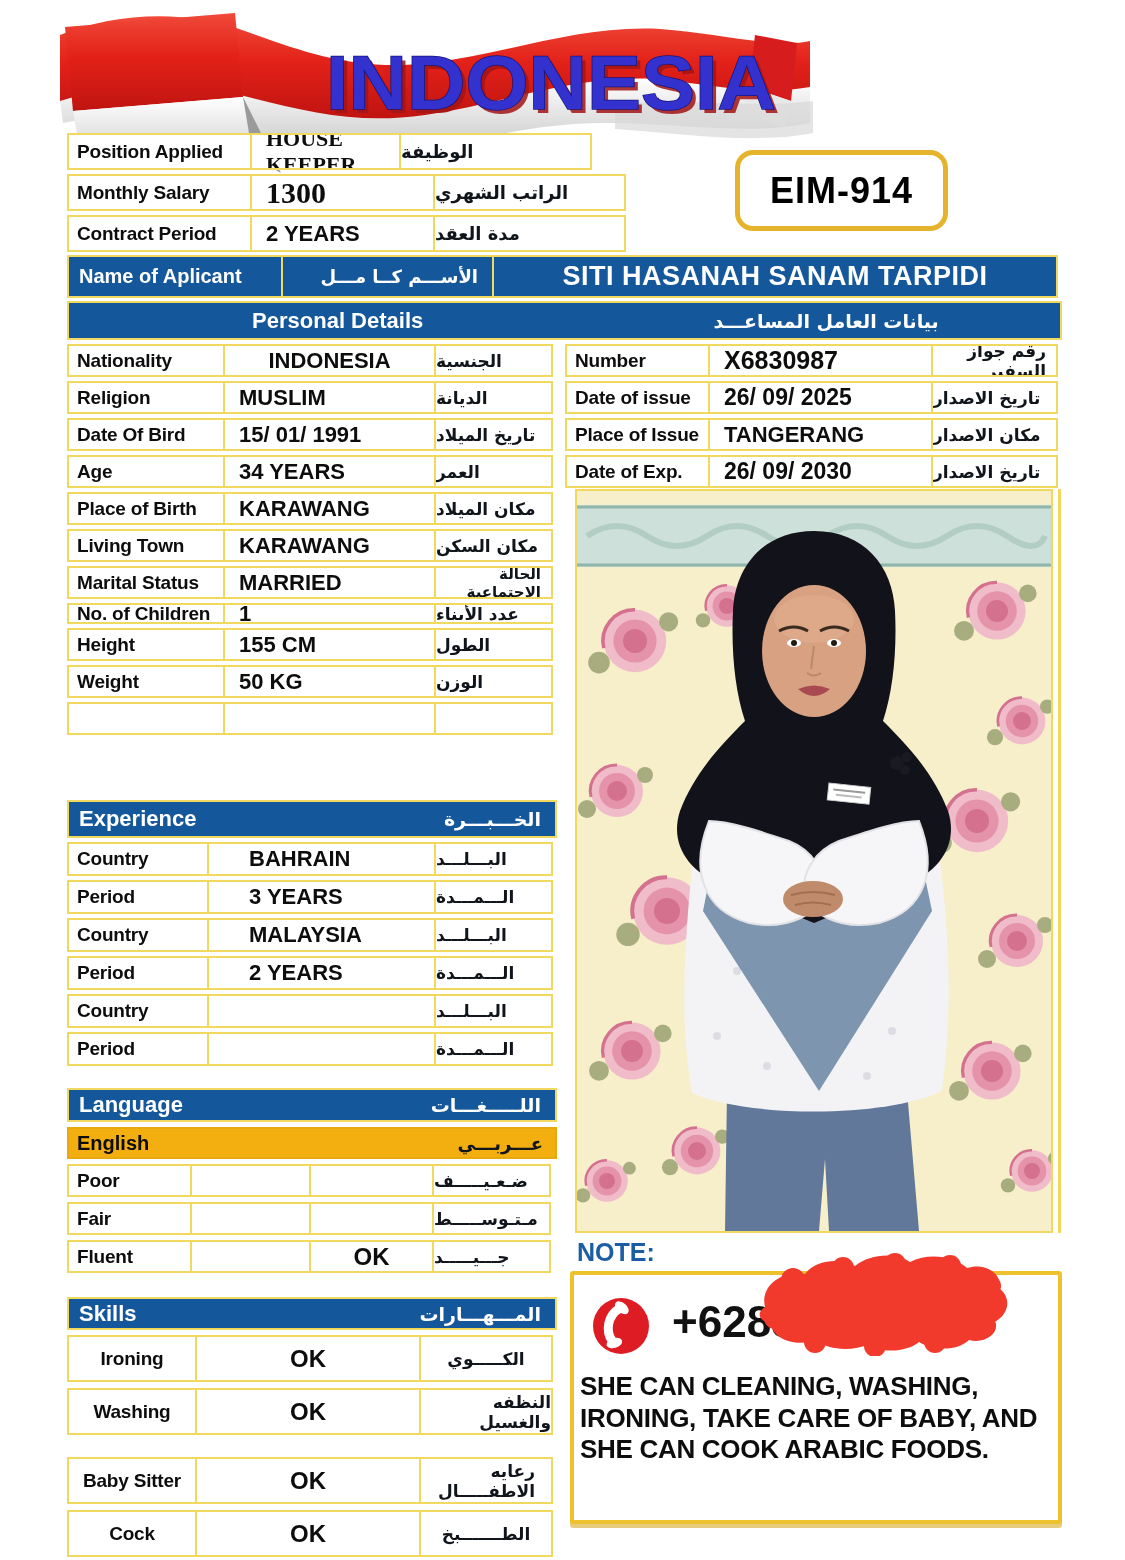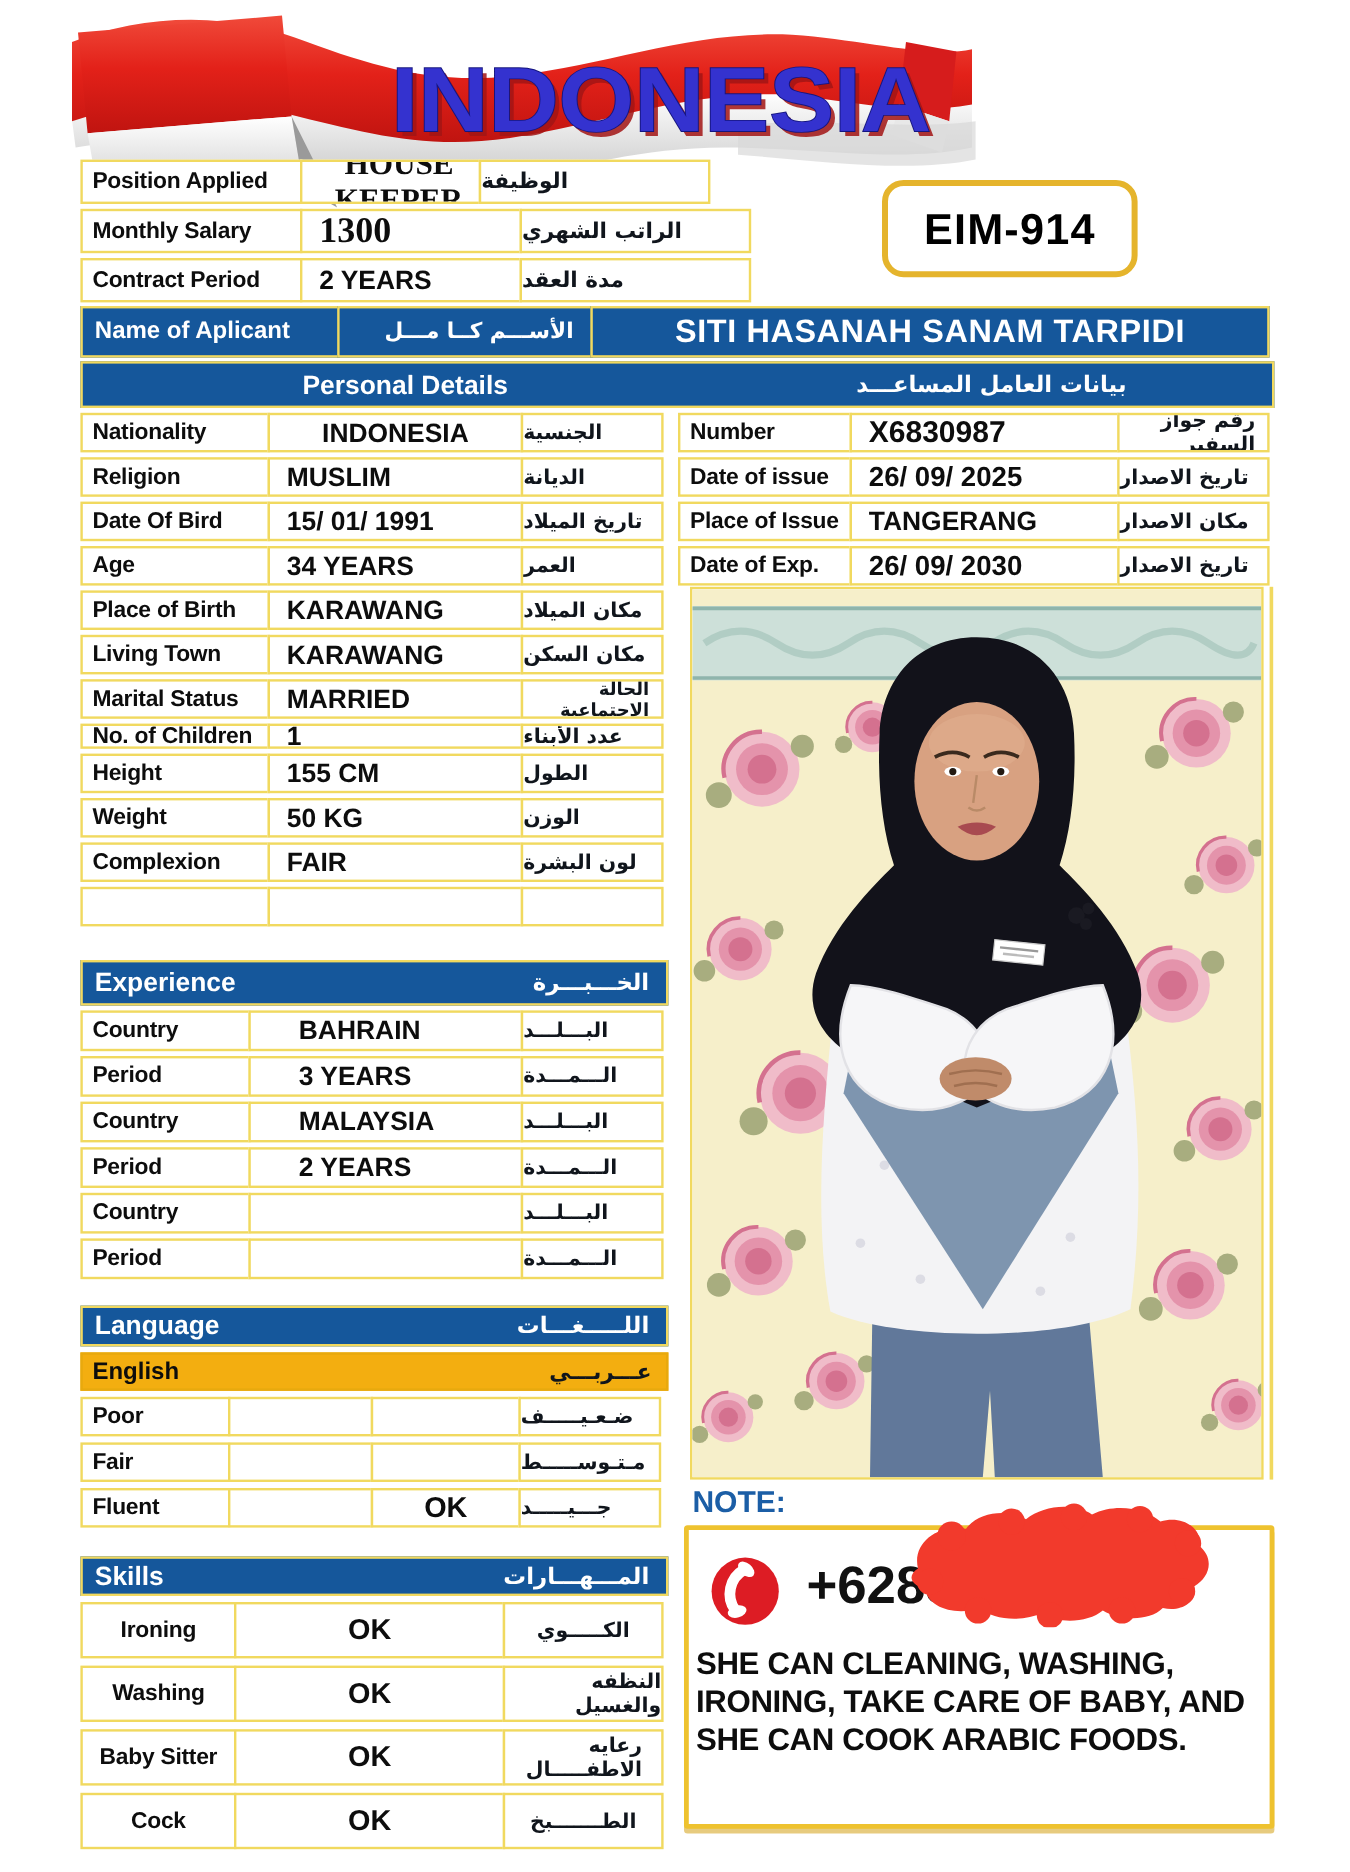--- a/index.html
+++ b/index.html
@@ -64,21 +64,21 @@
     <path d="M560,100 C620,92 700,104 758,96 L758,128 C700,140 620,128 560,124 Z" fill="#d9d9d9" opacity="0.7"></path>
 
     <text x="496" y="104" text-anchor="middle" font-family="Liberation Sans,sans-serif" font-weight="bold" font-size="76" textLength="450" lengthAdjust="spacingAndGlyphs" fill="#a31515" opacity="0.85" transform="translate(4,4)">INDONESIA</text>
     <text x="496" y="104" text-anchor="middle" font-family="Liberation Sans,sans-serif" font-weight="bold" font-size="76" textLength="450" lengthAdjust="spacingAndGlyphs" fill="#3432cf" stroke="#15157e" stroke-width="1.5" paint-order="stroke">INDONESIA</text>
   </svg>
 </div>
 
 <div class="abs gap4" style="left:67px;top:133px;width:563px;">
   <div class="trow" style="height:37px;">
     <div class="cell lab" style="width:185px;">Position Applied</div>
-    <div class="cell val serifval" style="width:151px;font-size:26px;text-align:center;">HOUSE KEEPER</div>
+    <div class="cell val serifval" style="width:151px;font-size:22px;">HOUSE KEEPER</div>
     <div class="cell ara" style="width:193px;font-size:18px;">الوظيفة</div>
   </div>
   <div class="trow" style="height:37px;">
     <div class="cell lab" style="width:185px;">Monthly Salary</div>
     <div class="cell val serifval" style="width:185px;font-size:30px;text-align:center;">1300</div>
     <div class="cell ara" style="width:193px;font-size:18px;">الراتب الشهري</div>
   </div>
   <div class="trow" style="height:37px;">
     <div class="cell lab" style="width:185px;">Contract Period</div>
     <div class="cell val" style="width:185px;">2 YEARS</div>
@@ -151,25 +151,20 @@
   </div>
   <div class="trow" style="height:33px;">
     <div class="cell lab" style="width:158px;">Height</div>
     <div class="cell val" style="width:213px;">155 CM</div>
     <div class="cell ara" style="width:119px;">الطول</div>
   </div>
   <div class="trow" style="height:33px;">
     <div class="cell lab" style="width:158px;">Weight</div>
     <div class="cell val" style="width:213px;">50 KG</div>
     <div class="cell ara" style="width:119px;">الوزن</div>
-  </div>
-  <div class="trow" style="height:33px;">
-    <div class="cell lab" style="width:158px;">Complexion</div>
-    <div class="cell val" style="width:213px;">FAIR</div>
-    <div class="cell ara" style="width:119px;">لون البشرة</div>
   </div>
   <div class="trow" style="height:33px;">
     <div class="cell lab" style="width:158px;"></div>
     <div class="cell val" style="width:213px;"></div>
     <div class="cell ara" style="width:119px;"></div>
   </div>
 </div>
 
 <div class="abs gap4" style="left:565px;top:344px;width:497px;">
   <div class="trow" style="height:33px;">
@@ -339,21 +334,21 @@
 <div class="abs" style="left:67px;top:1297px;width:490px;">
   <div class="bar" style="height:33px;margin-bottom:5px;">
     <span class="en">Skills</span>
     <span class="ar">المـــهـــارات</span>
   </div>
   <div class="trow" style="height:47px;margin-bottom:6px;">
     <div class="cell lab center" style="width:130px;">Ironing</div>
     <div class="cell val center" style="width:226px;font-size:24px;">OK</div>
     <div class="cell ara" style="width:134px;justify-content:center;padding-right:0;">الكـــــوي</div>
   </div>
-  <div class="trow" style="height:47px;margin-bottom:6px;">
+  <div class="trow" style="height:47px;margin-bottom:22px;">
     <div class="cell lab center" style="width:130px;">Washing</div>
     <div class="cell val center" style="width:226px;font-size:24px;">OK</div>
     <div class="cell ara" style="width:134px;justify-content:center;padding-right:0;">النظفه والغسيل</div>
   </div>
   <div class="trow" style="height:47px;margin-bottom:6px;">
     <div class="cell lab center" style="width:130px;">Baby Sitter</div>
     <div class="cell val center" style="width:226px;font-size:24px;">OK</div>
     <div class="cell ara" style="width:134px;justify-content:center;padding-right:16px;">رعايه الاطفـــــال</div>
   </div>
   <div class="trow" style="height:47px;">

